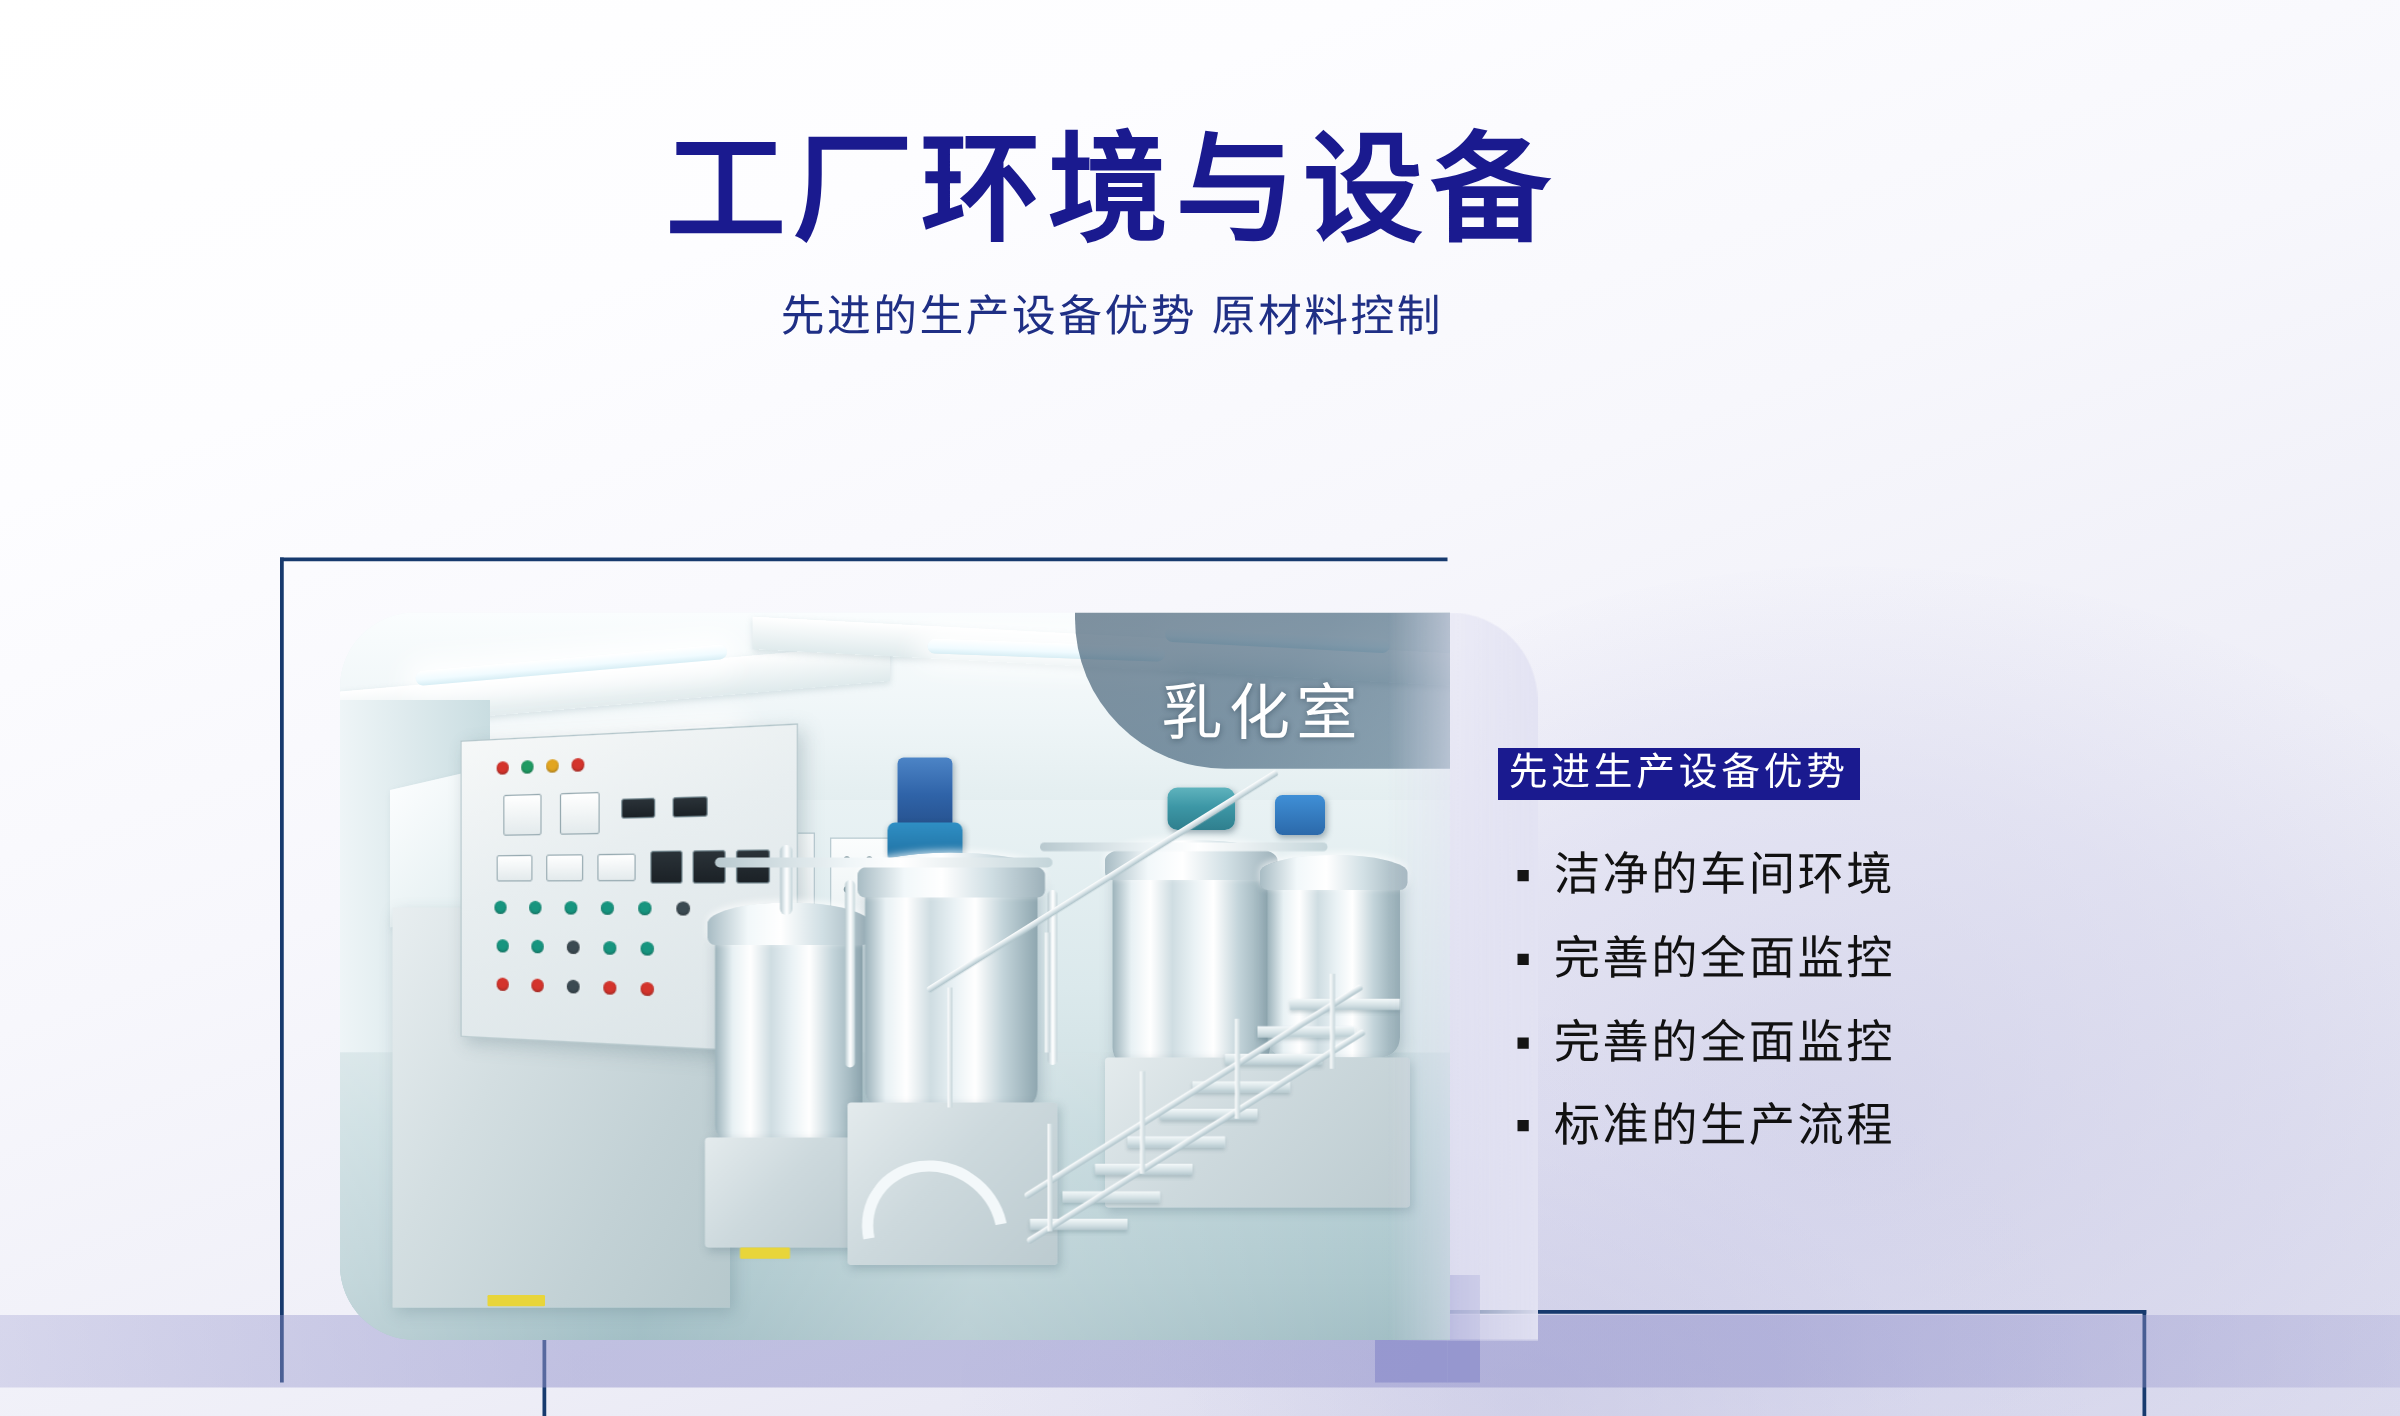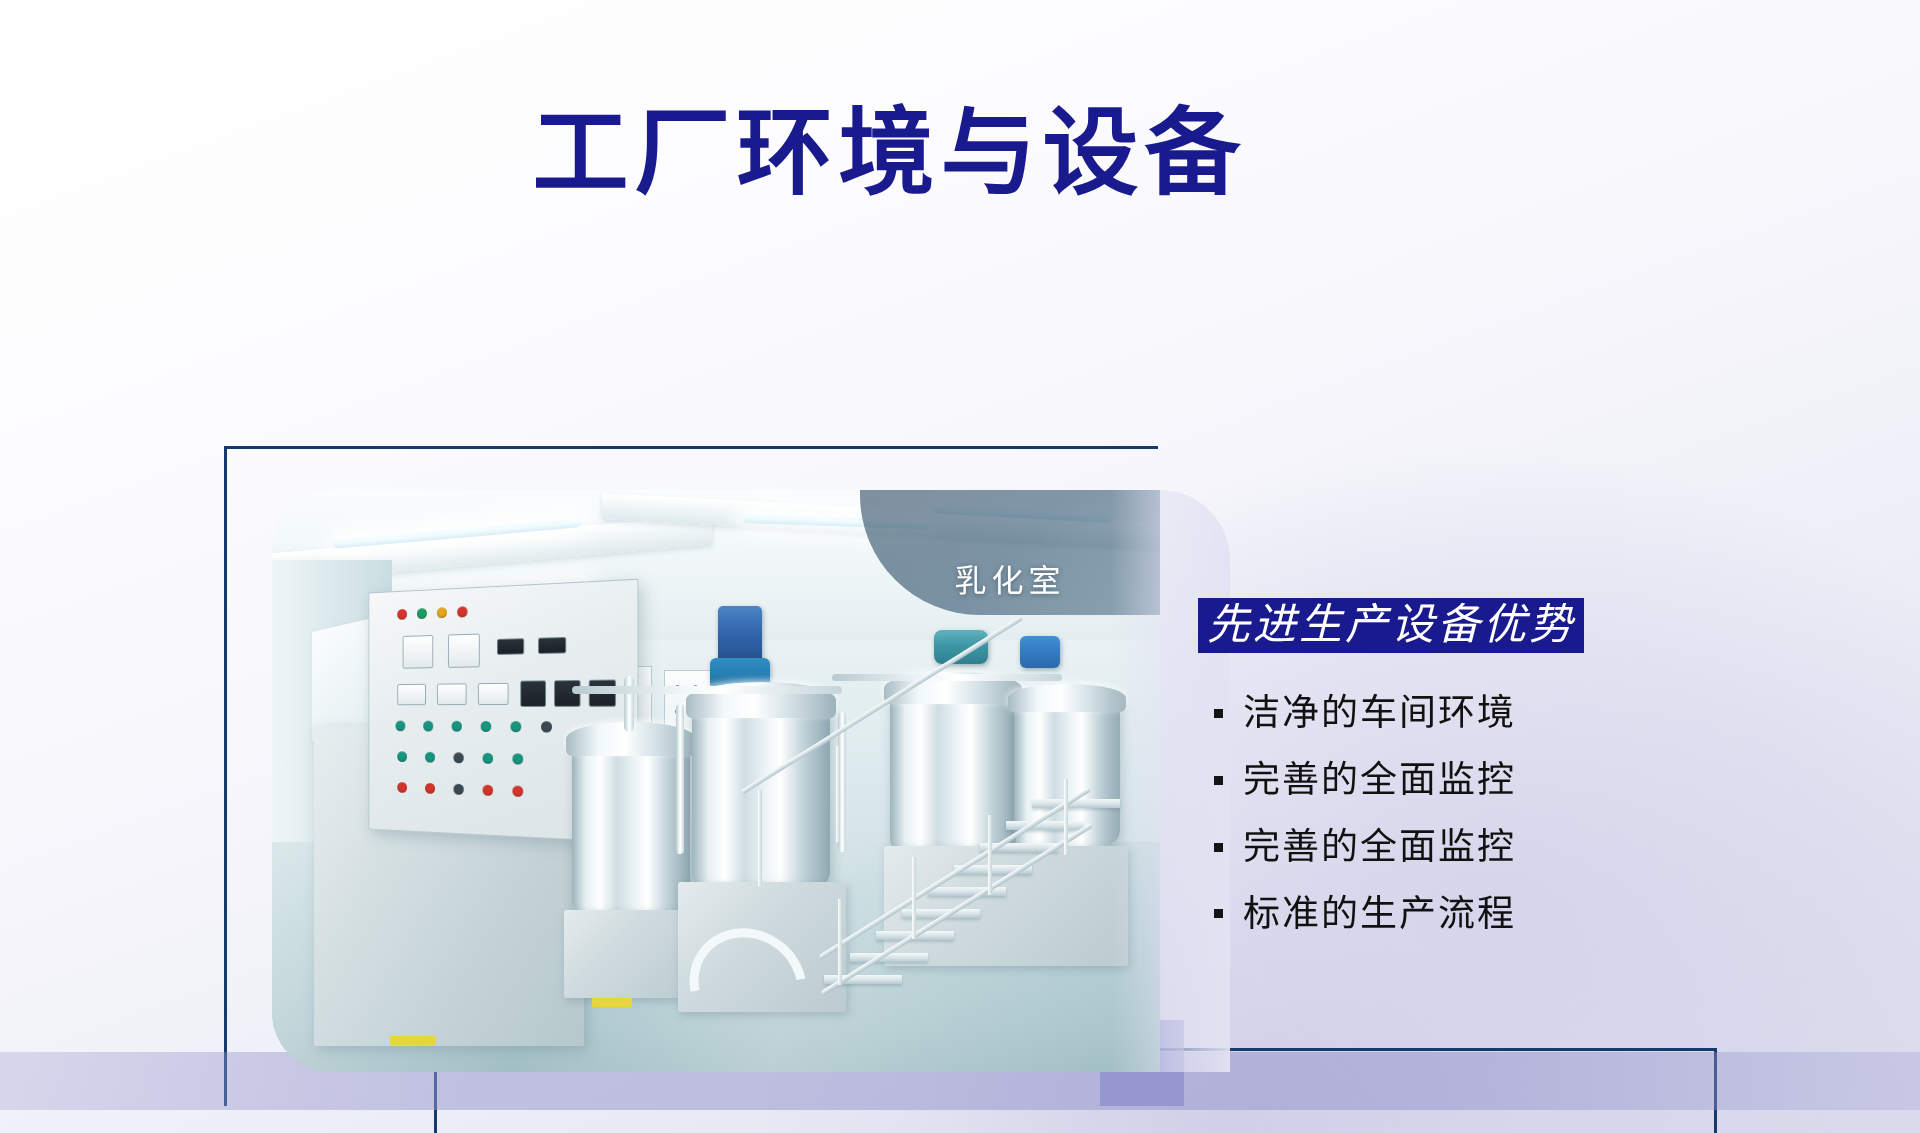--- a/index.html
+++ b/index.html
@@ -349,21 +349,21 @@
         rgba(62,98,124,0.55) 100%);
     border-bottom-left-radius: 120px;
     display: flex;
     align-items: flex-end;
     justify-content: center;
     padding-bottom: 14px;
     z-index: 8;
   }
   .room-tab-label {
     color: #ffffff;
-    font-size: 32px;
+    font-size: 49px;
     font-weight: 400;
     letter-spacing: 5px;
     text-shadow: 0 1px 5px rgba(20,40,55,0.45);
   }
 
   
   .photo-right-fade {
     position: absolute;
     left: 1110px;
     top: 490px;
@@ -383,26 +383,25 @@
     position: absolute;
     left: 1198px;
     top: 598px;
     width: 560px;
     z-index: 7;
   }
   .section-heading {
     display: inline-block;
     background: #1a1a8f;
     color: #ffffff;
-    font-size: 43px;
+    font-size: 31px;
     font-weight: 400;
     letter-spacing: 3px;
     padding: 3px 9px 6px 9px;
     line-height: 1.08;
-    font-style: italic;
   }
   .section-sub {
     margin-top: 8px;
     font-family: "DejaVu Sans Mono", "Liberation Mono", monospace;
     font-size: 20px;
     letter-spacing: 0.4px;
     color: #1d1d1d;
     white-space: nowrap;
   }
   .bullet-list {
@@ -434,20 +433,21 @@
 
 <div class="ambient-wash"></div>
 <div class="ambient-wash-2"></div>
 
 <div class="frame-top-left"></div>
 <div class="frame-bottom-right"></div>
 <div class="frame-mid-vert"></div>
 
 <header class="header">
   <h1 class="page-title">工厂环境与设备</h1>
+  <p class="page-subtitle">先进的生产设备优势 原材料控制</p>
 </header>
 
 <figure class="photo-panel">
   <div class="scene">
 
     <div class="ceiling"></div>
     <div class="ceiling-beam" style="left:0;top:44px;width:440px;height:30px;transform:skewY(-5deg);"></div>
     <div class="ceiling-beam" style="left:330px;top:18px;width:560px;height:26px;transform:skewY(3deg);"></div>
     <div class="lamp" style="left:60px;top:36px;width:250px;transform:rotate(-5deg);"></div>
     <div class="lamp" style="left:108px;top:96px;width:210px;transform:rotate(-4deg);"></div>

